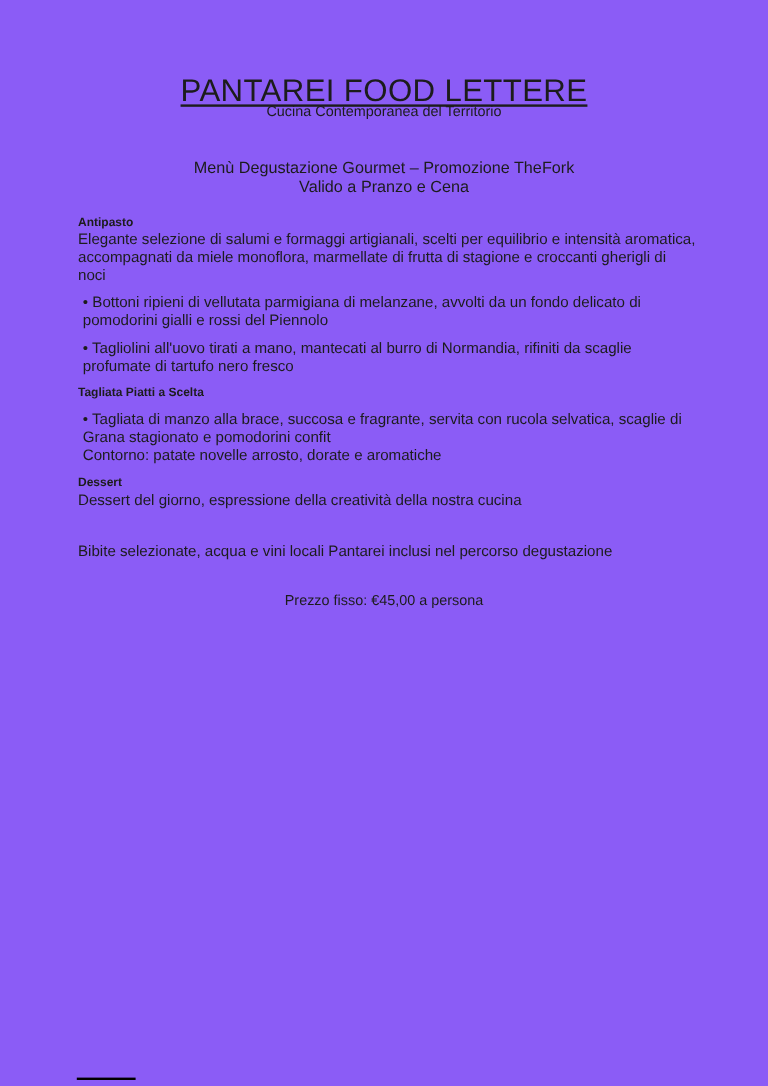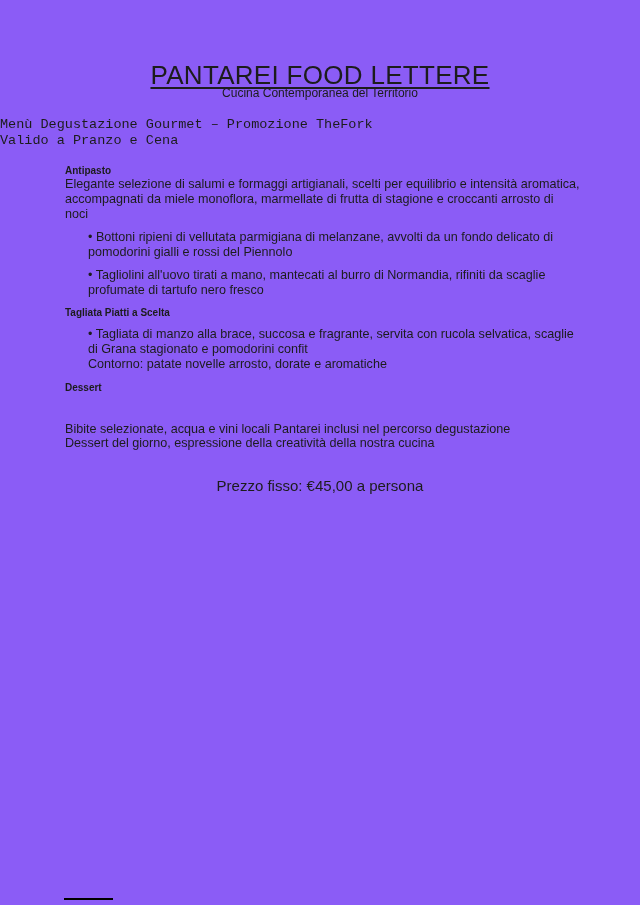--- a/index.html
+++ b/index.html
@@ -28,54 +28,54 @@
     text-decoration: underline;
     text-underline-offset: 3px;
     letter-spacing: 0.3px;
   }
   .doc-subtitle {
     font-size: 12px;
     line-height: 1.1;
     margin-top: -1px;
   }
   .menu-heading {
-    margin-top: 17px;
+    margin-top: 32px;
+    text-align: center;
     font-size: 13.5px;
     line-height: 1.2;
-    font-family: Liberation Mono, monospace;
   }
   .content {
     margin-left: 65px;
     margin-right: 60px;
     font-size: 12.6px;
     line-height: 1.18;
   }
   .section-heading {
     font-weight: 700;
     font-size: 10px;
     margin-top: 15px;
     margin-bottom: 1px;
   }
   .section-heading.tight {
     margin-top: 10px;
   }
   .paragraph {
     margin: 0;
   }
   .bullet-item {
-    margin-left: 23px;
+    margin-left: 4px;
     margin-top: 8px;
   }
   .footer-note {
     margin-top: 28px;
   }
   .price-line {
     margin-top: 26px;
     text-align: center;
-    font-size: 15px;
+    font-size: 12px;
   }
   .page-mark {
     position: absolute;
     left: 64px;
     bottom: 5px;
     width: 49px;
     height: 2px;
     background: #000000;
   }
 </style>
@@ -90,42 +90,42 @@
   </div>
 
   <div class="menu-heading">
     <div>Menù Degustazione Gourmet – Promozione TheFork</div>
     <div>Valido a Pranzo e Cena</div>
   </div>
 
   <div class="content">
 
     <div class="section-heading">Antipasto</div>
-    <p class="paragraph">Elegante selezione di salumi e formaggi artigianali, scelti per equilibrio e intensità aromatica, accompagnati da miele monoflora, marmellate di frutta di stagione e croccanti arrosto di noci</p>
+    <p class="paragraph">Elegante selezione di salumi e formaggi artigianali, scelti per equilibrio e intensità aromatica, accompagnati da miele monoflora, marmellate di frutta di stagione e croccanti gherigli di noci</p>
 
     <div class="bullet-item">
       <span class="bullet">•</span>
       <span>Bottoni ripieni di vellutata parmigiana di melanzane, avvolti da un fondo delicato di pomodorini gialli e rossi del Piennolo</span>
     </div>
     <div class="bullet-item">
       <span class="bullet">•</span>
       <span>Tagliolini all'uovo tirati a mano, mantecati al burro di Normandia, rifiniti da scaglie profumate di tartufo nero fresco</span>
     </div>
 
     <div class="section-heading tight">Tagliata Piatti a Scelta</div>
     <div class="bullet-item">
       <span class="bullet">•</span>
       <span>Tagliata di manzo alla brace, succosa e fragrante, servita con rucola selvatica, scaglie di Grana stagionato e pomodorini confit</span>
       <div>Contorno: patate novelle arrosto, dorate e aromatiche</div>
     </div>
 
     <div class="section-heading tight">Dessert</div>
+    <p class="paragraph">Dessert del giorno, espressione della creatività della nostra cucina</p>
+
     <p class="paragraph footer-note">Bibite selezionate, acqua e vini locali Pantarei inclusi nel percorso degustazione</p>
-
-    <p class="paragraph">Dessert del giorno, espressione della creatività della nostra cucina</p>
 
   </div>
 
   <div class="price-line">Prezzo fisso: €45,00 a persona</div>
 
   <div class="page-mark"></div>
 
 </div>
 
 </body></html>

